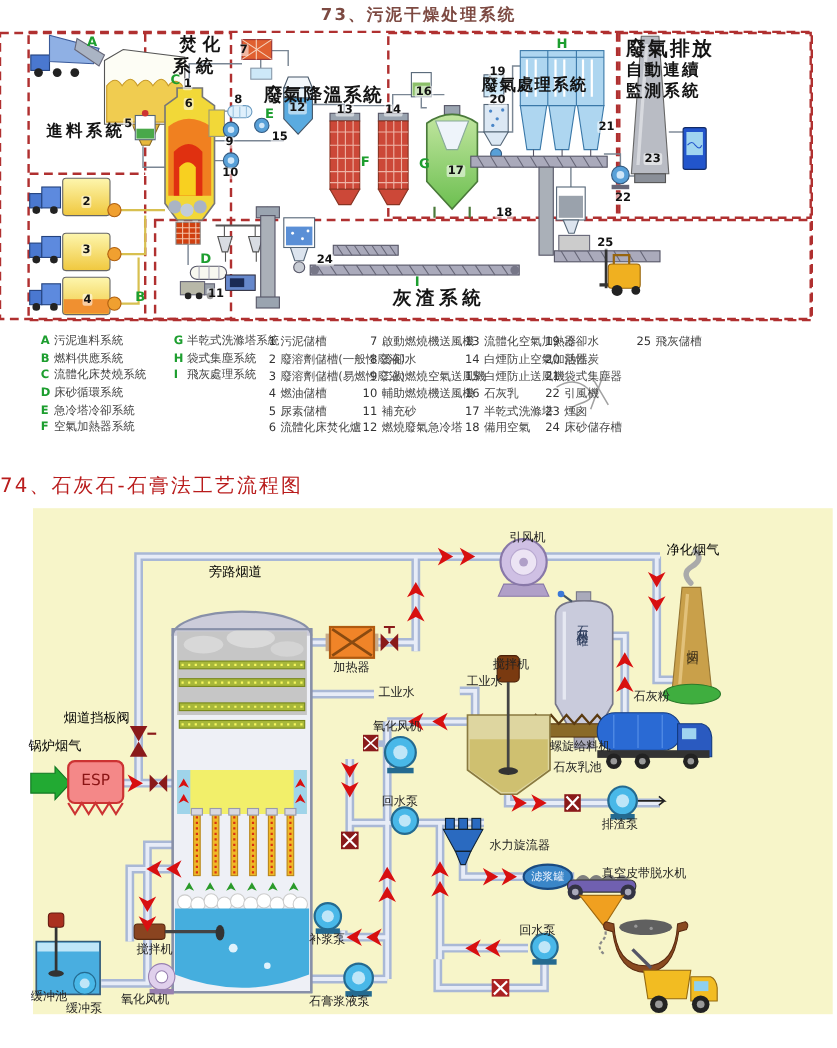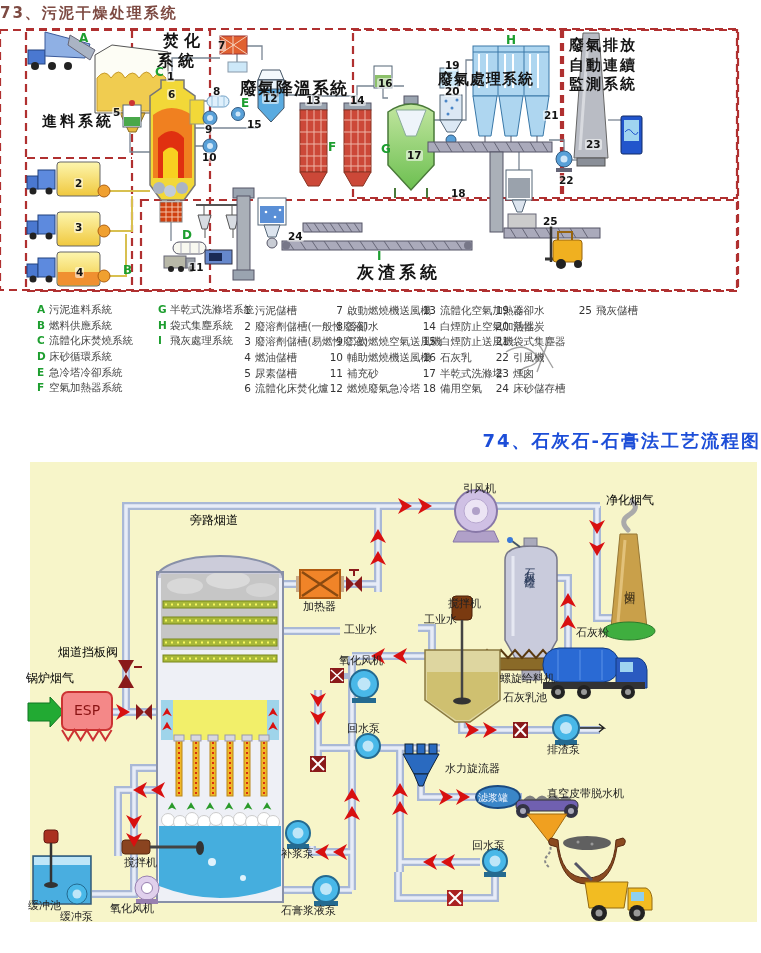--- a/index.html
+++ b/index.html
@@ -1,30 +1,30 @@
 <!DOCTYPE html>
 <html><head>
 <meta charset="utf-8">
 <style>
   html,body{margin:0;padding:0;background:#fff}
   .page{position:relative;width:761px;height:953px;background:#fff;font-family:"DejaVu Sans",sans-serif;overflow:hidden}
   svg.bg{position:absolute;left:0;top:0}
-  .t1{position:absolute;left:0;top:4px;width:100%;text-align:left;font-size:15px;letter-spacing:2px;color:#7d4a42;font-weight:600}
-  .t2{position:absolute;left:0;top:429px;width:100%;text-align:right;font-size:18px;letter-spacing:2px;color:#1d4ed8;font-weight:700}
-  .rgn{position:absolute;font-family:Liberation Sans, sans-serif;font-weight:bold;color:#141414;white-space:nowrap;line-height:1}
+  .t1{position:absolute;left:0;top:4px;width:100%;text-align:center;font-size:15px;letter-spacing:2px;color:#7d4a42;font-weight:600}
+  .t2{position:absolute;left:0;top:429px;width:100%;text-align:left;font-size:18px;letter-spacing:2px;color:#b91c1c;font-weight:400}
+  .rgn{position:absolute;font-family:Liberation Mono, monospace;font-weight:bold;color:#141414;white-space:nowrap;line-height:1}
   .ltr{position:absolute;font-size:12px;font-weight:bold;color:#1d9e2f;line-height:1}
   .num{position:absolute;font-size:10.5px;font-weight:bold;color:#131313;line-height:1;background:rgba(255,255,255,.55);padding:0 1px;border-radius:2px}
   .lbl{position:absolute;font-size:11px;font-weight:normal;color:#222;white-space:nowrap;line-height:1.15}
   .lblb{font-size:12px;color:#000}
   .vert{writing-mode:vertical-rl;letter-spacing:3px}
   .lcol{position:absolute;font-size:10.5px;color:#474747}
   .lr{height:15.7px;white-space:nowrap}
   .lk{color:#1d9e2f;font-weight:bold;display:inline-block;min-width:12px}
   .nk{color:#333;display:inline-block;min-width:15px;text-align:right;margin-right:4px}
-  .wlab{color:#f2f6ff;font-size:10px;}
+  .wlab{color:#f2f6ff;font-size:10px;text-align:center}
 </style>
 </head>
 <body>
 
 <div class="page">
 
 <svg class="bg" width="761" height="953" viewBox="0 0 761 953">
 <defs>
   <path id="ch" d="M-7,-8 L7,0 L-7,8 L-3,0 Z"></path>
   <linearGradient id="yel" x1="0" y1="0" x2="0" y2="1">
@@ -650,21 +650,21 @@
 
 <div class="t1">73、污泥干燥处理系统</div>
 <div class="t2">74、石灰石-石膏法工艺流程图</div>
 
 <div>
   <span class="rgn" style="left:42px;top:113px;font-size:15px;letter-spacing:3px">進料系統</span>
   <span class="rgn" style="left:163px;top:33px;font-size:16px;letter-spacing:5px">焚化</span>
   <span class="rgn" style="left:157px;top:53px;font-size:16px;letter-spacing:5px">系統</span>
   <span class="rgn" style="left:240px;top:80px;font-size:17px;letter-spacing:1px">廢氣降溫系統</span>
   <span class="rgn" style="left:438px;top:71px;font-size:15px;letter-spacing:1px">廢氣處理系統</span>
-  <span class="rgn" style="left:569px;top:37px;font-size:15px;letter-spacing:2px">廢氣排放</span>
+  <span class="rgn" style="left:569px;top:37px;font-size:18px;letter-spacing:2px">廢氣排放</span>
   <span class="rgn" style="left:569px;top:57px;font-size:15px;letter-spacing:2px">自動連續</span>
   <span class="rgn" style="left:569px;top:76px;font-size:15px;letter-spacing:2px">監測系統</span>
   <span class="rgn" style="left:357px;top:264px;font-size:17px;letter-spacing:4px">灰渣系統</span>
 
   <span class="ltr" style="left:79px;top:32px">A</span>
   <span class="ltr" style="left:123px;top:264px">B</span>
   <span class="ltr" style="left:155px;top:66px">C</span>
   <span class="ltr" style="left:182px;top:229px">D</span>
   <span class="ltr" style="left:241px;top:97px">E</span>
   <span class="ltr" style="left:328px;top:141px">F</span>

